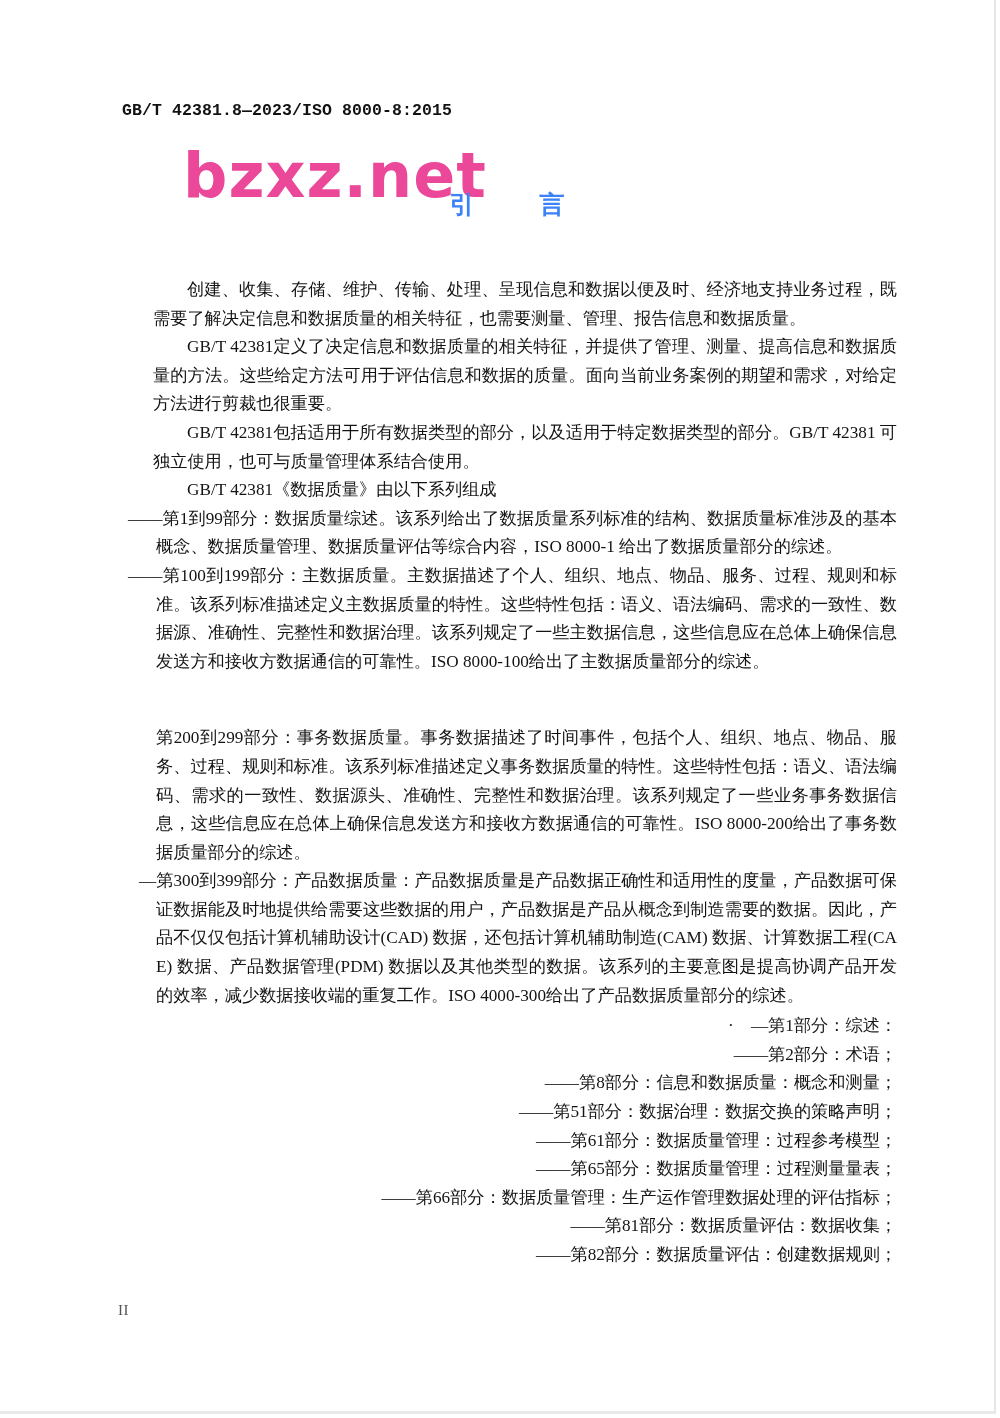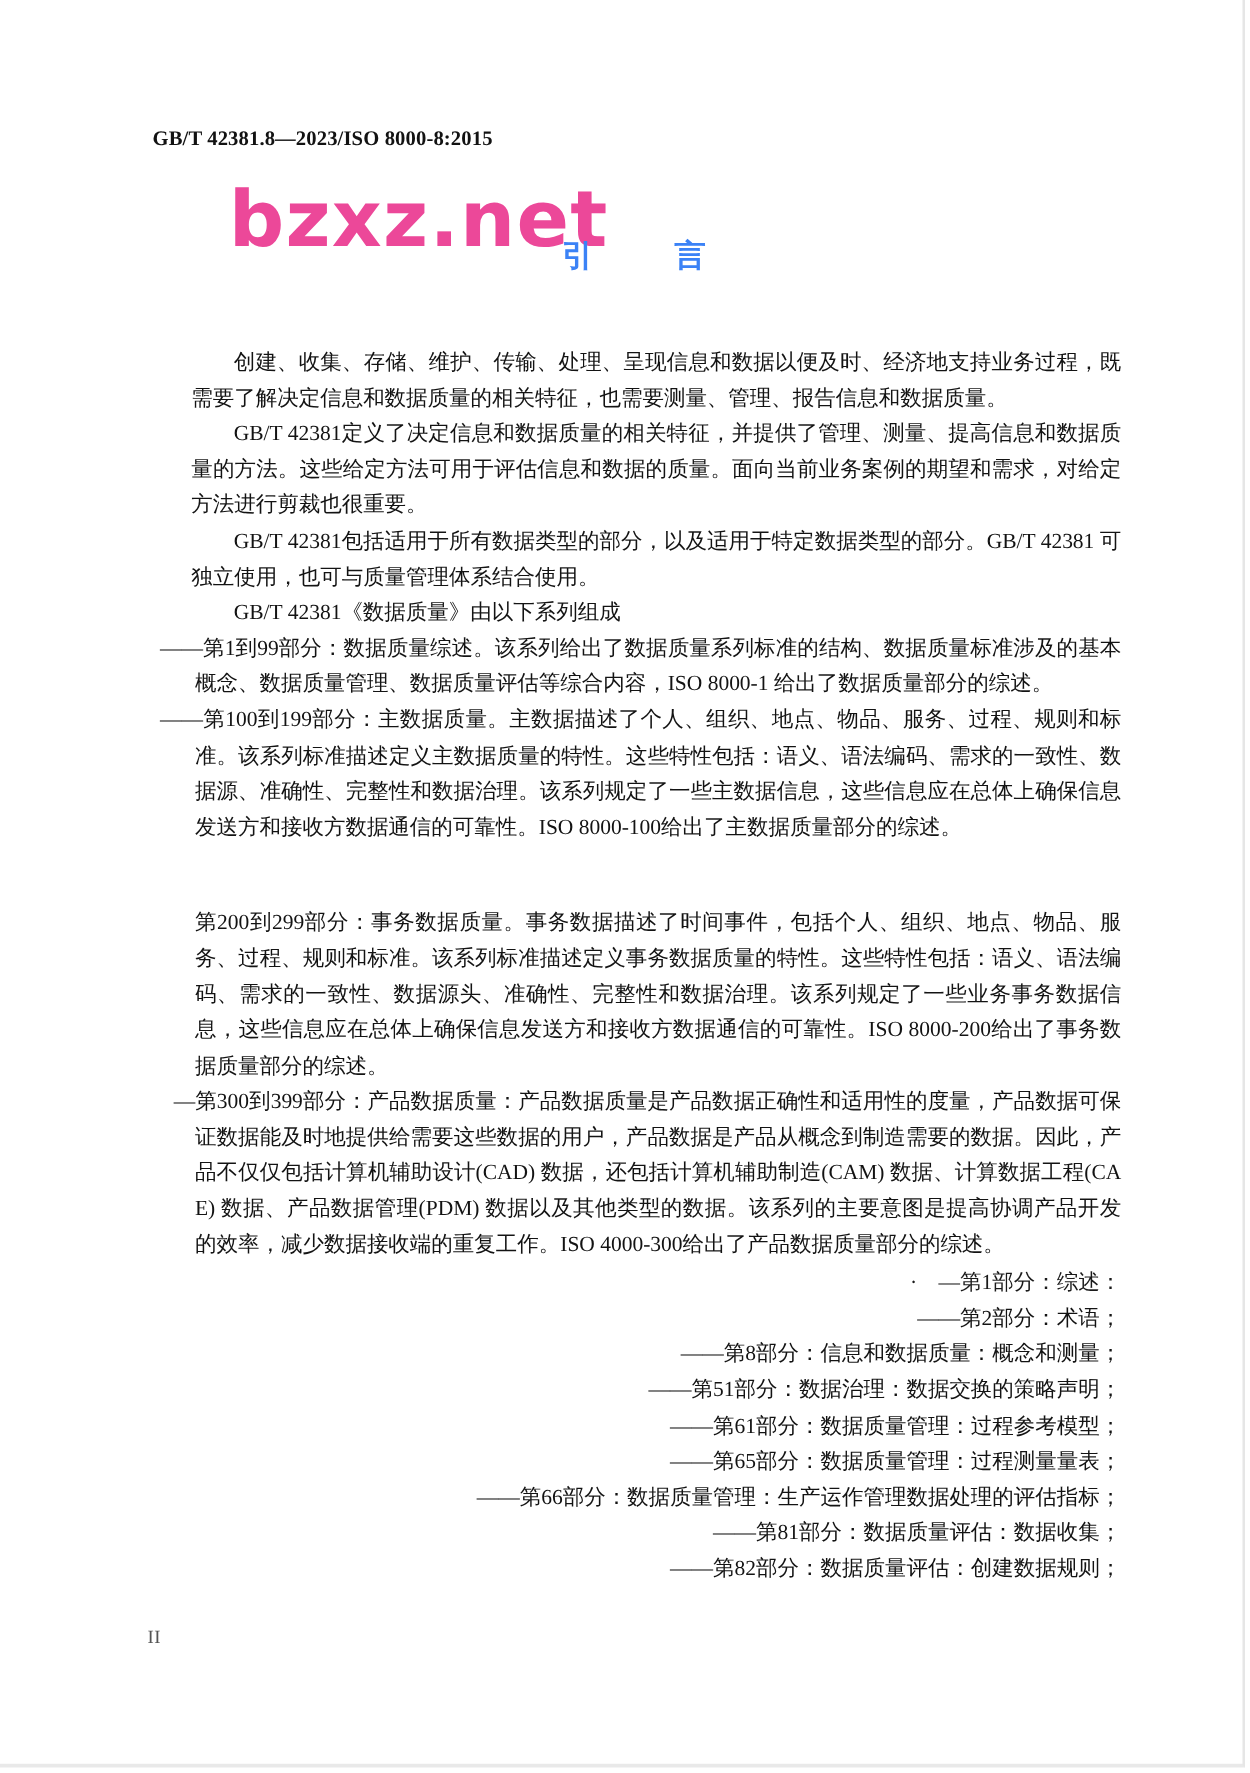--- a/index.html
+++ b/index.html
@@ -31,20 +31,21 @@
   
   .doc-header {
     position: absolute;
     left: 122px;
     top: 101px;
     font-size: 16.5px;
     font-weight: bold;
     letter-spacing: 0.1px;
     color: #121212;
     white-space: nowrap;
+    font-family: Liberation Mono, monospace;
   }
 
   
   .watermark {
     position: absolute;
     left: 183px;
     top: 139px;
     font-family: "DejaVu Sans", "Liberation Sans", sans-serif;
     font-size: 62px;
     font-weight: bold;

